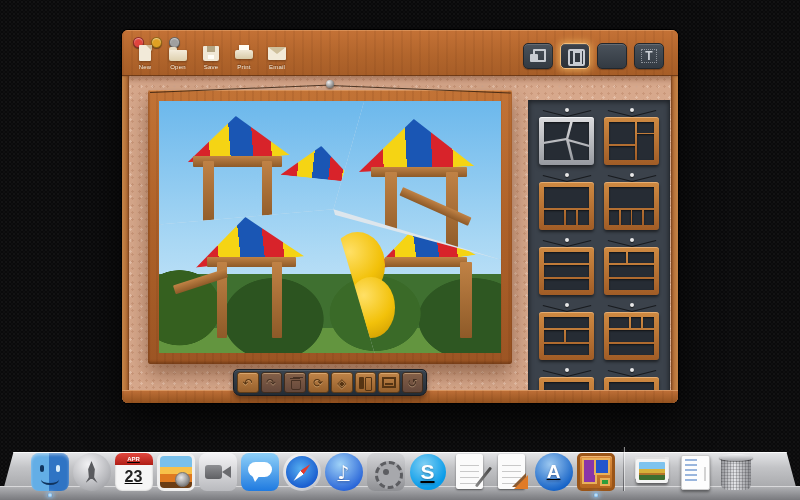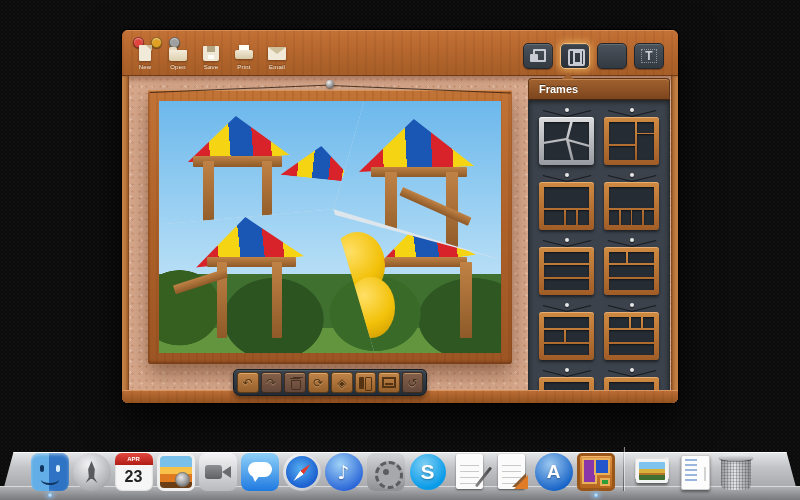--- a/index.html
+++ b/index.html
@@ -160,21 +160,21 @@
   .dock-surface { position:absolute; left:4px; right:4px; bottom:13px; height:35px;
     background:linear-gradient(180deg,#e6e7e9, #c2c3c6 45%, #a9aaad);
     clip-path:polygon(1.2% 0, 98.8% 0, 100% 100%, 0 100%);
     box-shadow:inset 0 1px 0 #fafafa; }
   .dock-front { position:absolute; left:0; right:0; bottom:0; height:14px;
     background:linear-gradient(180deg,#b4b5b8,#8a8b8f 70%, #797a7e); box-shadow:inset 0 1px 0 rgba(255,255,255,.5); }
   .dock { position:absolute; left:30px; bottom:9px; display:flex; align-items:flex-end; gap:3px; }
   .dock-item { position:relative; width:39px; height:40px; display:flex; align-items:flex-end; justify-content:center; cursor:pointer; }
   .ind { position:absolute; bottom:-6px; left:50%; margin-left:-3px; width:6px; height:4px; border-radius:50%;
     background:radial-gradient(circle, #dff2ff 0%, #7db8e8 60%, transparent 75%); box-shadow:0 0 4px 1px rgba(140,200,255,.8); }
-  .di { width:38px; height:38px; position:relative; border-radius:8px; }
+  .di { width:38px; height:38px; position:relative; border-radius:8px;text-decoration:underline; }
 
   .icon-finder { background:linear-gradient(90deg,#63aee6 0 48%, #2f74c4 48%); border-radius:8px; box-shadow:inset 0 2px 3px rgba(255,255,255,.4); }
   .icon-finder::before { content:""; position:absolute; left:9px; top:12px; width:4px; height:7px; border-radius:2px; background:#10345e; box-shadow:16px 0 0 #d9ecfa; }
   .icon-finder::after { content:""; position:absolute; left:10px; top:21px; width:18px; height:9px; border-bottom:2.5px solid #10345e; border-radius:50%; }
   .icon-launchpad { background:radial-gradient(circle at 40% 30%, #f2f2f4, #b9babe 60%, #8e8f93); border-radius:50%; }
   .icon-launchpad::after { content:""; position:absolute; left:13px; top:8px; width:12px; height:22px; background:#5a5b5f;
     clip-path:polygon(50% 0, 78% 38%, 72% 74%, 100% 100%, 58% 82%, 42% 82%, 0 100%, 28% 74%, 22% 38%); }
   .icon-calendar { background:#f6f6f6; border-radius:7px; overflow:hidden; text-align:center; box-shadow:inset 0 0 2px rgba(0,0,0,.3); }
   .cal-month { display:block; height:12px; line-height:12px; font-size:6px; font-weight:bold; color:#fff; background:linear-gradient(180deg,#e2483f,#b01e16); }
   .cal-day { display:block; font-size:16px; font-weight:bold; color:#222; line-height:24px; }
@@ -325,23 +325,20 @@
             <div class="beam" style="left:66%; top:62%; width:24%; height:4%;"></div>
             <div class="tube" style="left:50%; top:52%; width:16%; height:26%;"></div>
             <div class="tube" style="left:55%; top:70%; width:14%; height:24%;"></div>
             <div class="beam" style="left:88%; top:64%; width:3.5%; height:30%;"></div>
           </div>
         </div>
       </div>
     </div>
 
     <div class="panel">
-      <div class="panel-header">
-        <div class="panel-title">Frames</div>
-      </div>
       <div class="panel-body">
           <div class="thumb">
             <div class="hanger">
               <span class="st a"></span>
               <span class="nl"></span>
               <span class="st b"></span>
             </div>
             <div class="tframe silver">
               <div class="tinner">
                 <span class="dgc dg1"></span>

